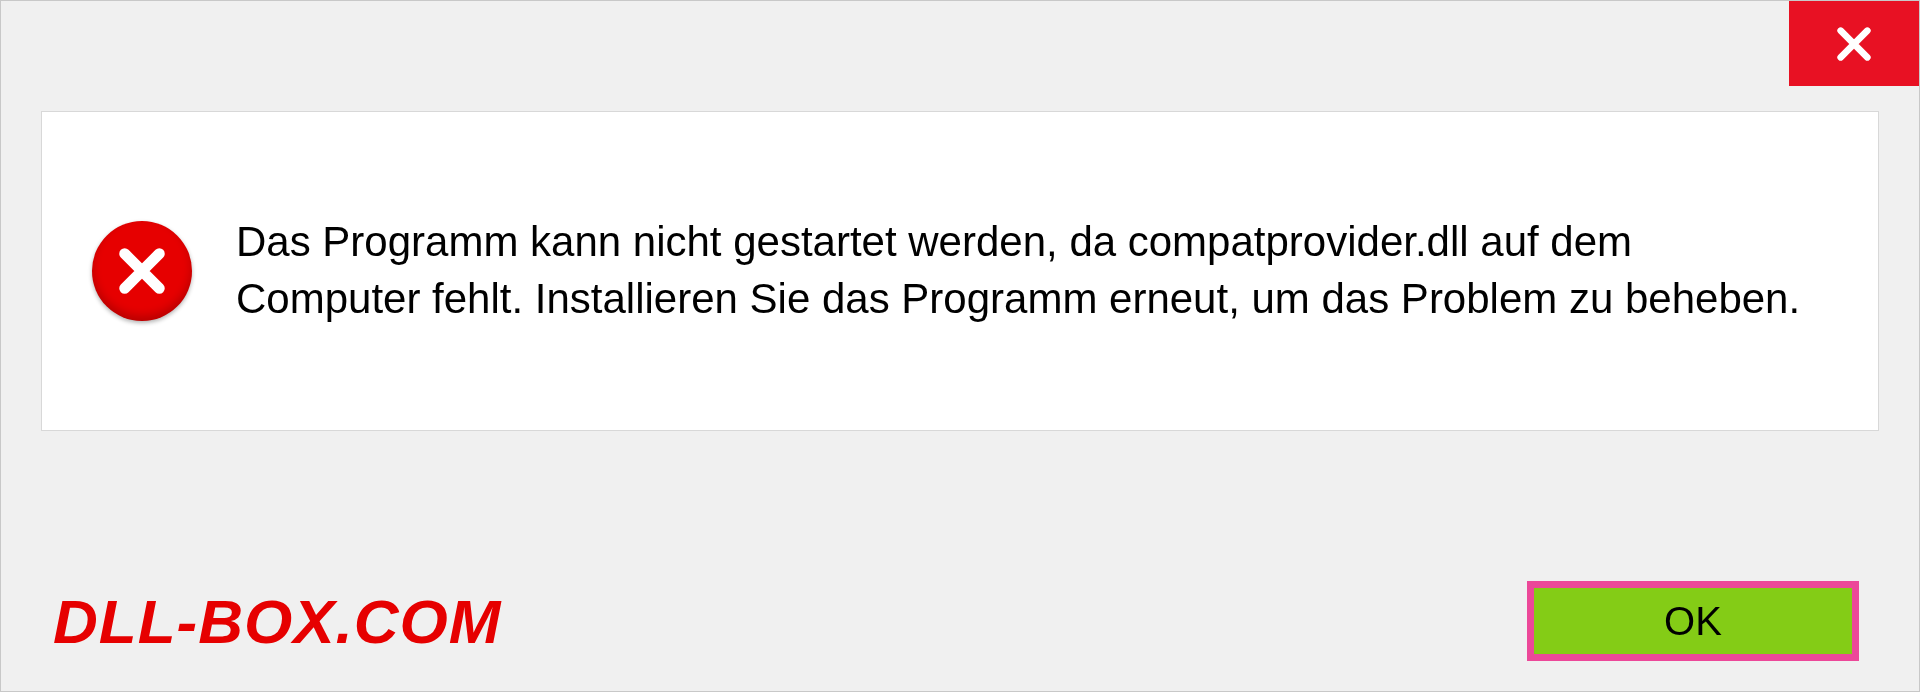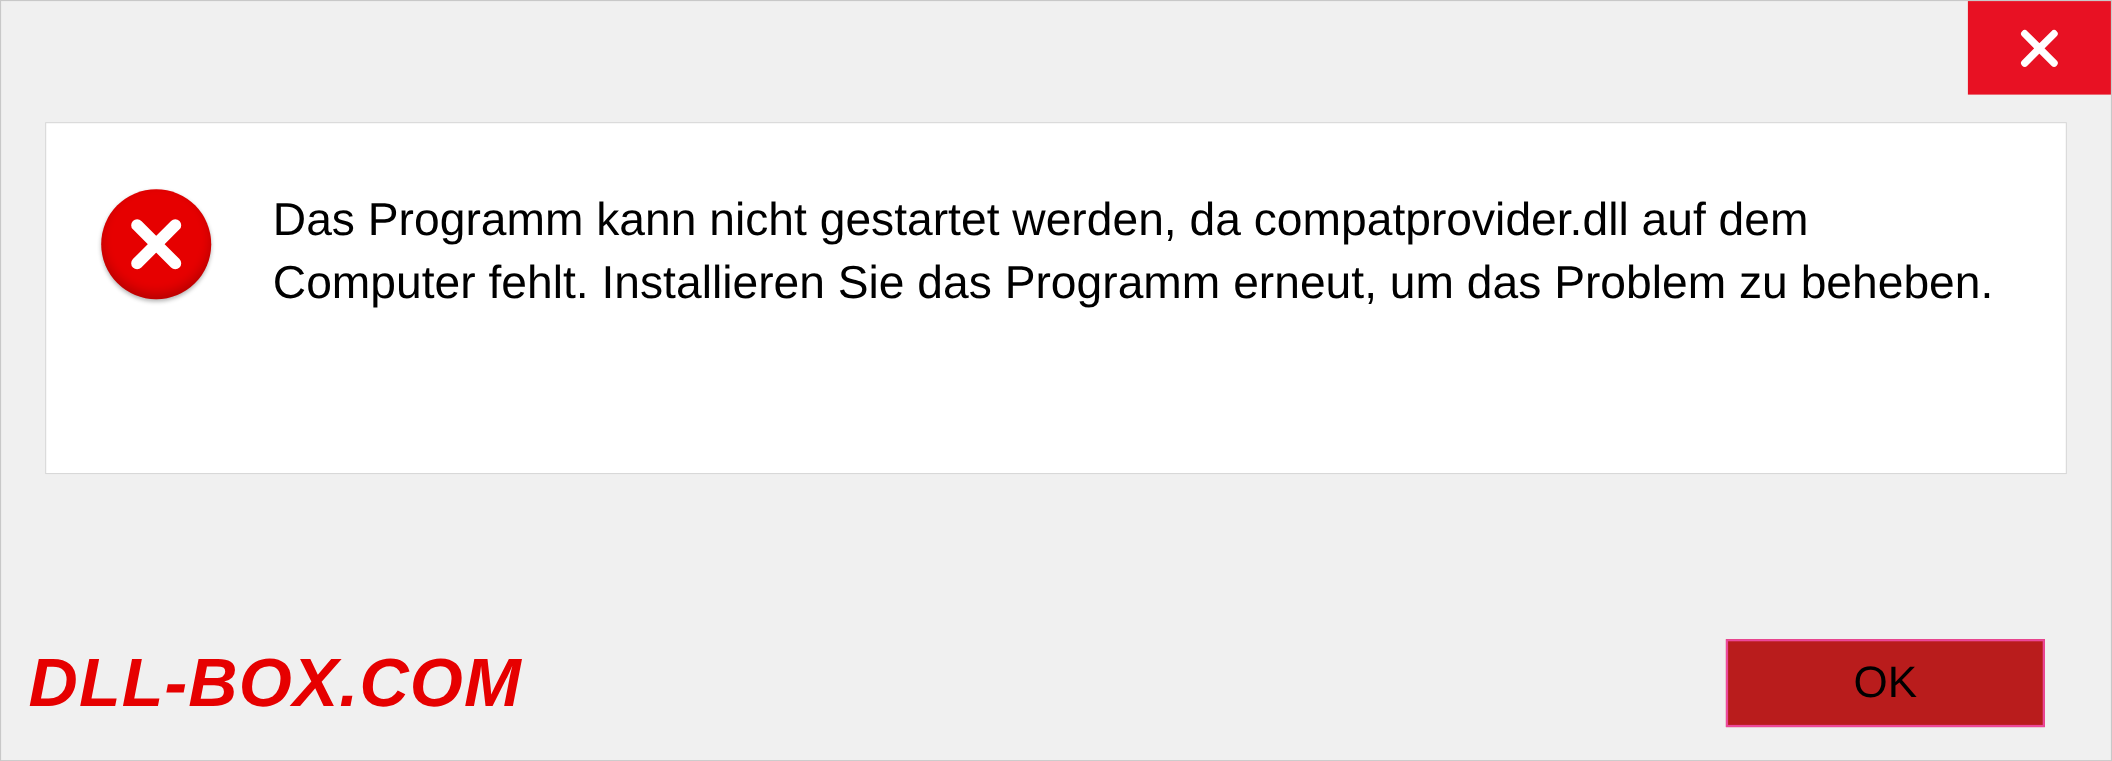--- a/index.html
+++ b/index.html
@@ -48,22 +48,22 @@
     .close-btn svg {
       width: 40px;
       height: 40px;
     }
     .content-box {
       margin: 10px 40px;
       background: #ffffff;
       border: 1px solid #d8d8d8;
       padding: 60px 50px 60px 50px;
       display: flex;
-      align-items: flex-start;
-      gap: 56px;
+      align-items: center;
+      gap: 44px;
       min-height: 320px;
     }
     .error-circle {
       flex-shrink: 0;
       width: 100px;
       height: 100px;
       border-radius: 50%;
       background: #e60000;
       display: flex;
       align-items: center;
@@ -81,35 +81,35 @@
       flex: 1;
     }
     .footer {
       position: absolute;
       bottom: 30px;
       left: 0;
       right: 0;
       display: flex;
       align-items: center;
       justify-content: space-between;
-      padding: 0 60px 0 25px;
+      padding: 0 60px 0 52px;
     }
     .watermark {
       font-size: 62px;
       font-weight: 900;
       font-style: italic;
       color: #e60000;
       letter-spacing: 1px;
       font-family: Arial, sans-serif;
     }
     .ok-btn {
-      width: 290px;
+      width: 332px;
       height: 80px;
-      background: #b91c1c;
-      border: 2px solid #ec4899;
+      background: #84cc16;
+      border: 7px solid #ec4899;
       font-size: 40px;
       color: #000;
       display: flex;
       align-items: center;
       justify-content: center;
       cursor: pointer;
       font-family: inherit;
     }
   </style>
 </head>

